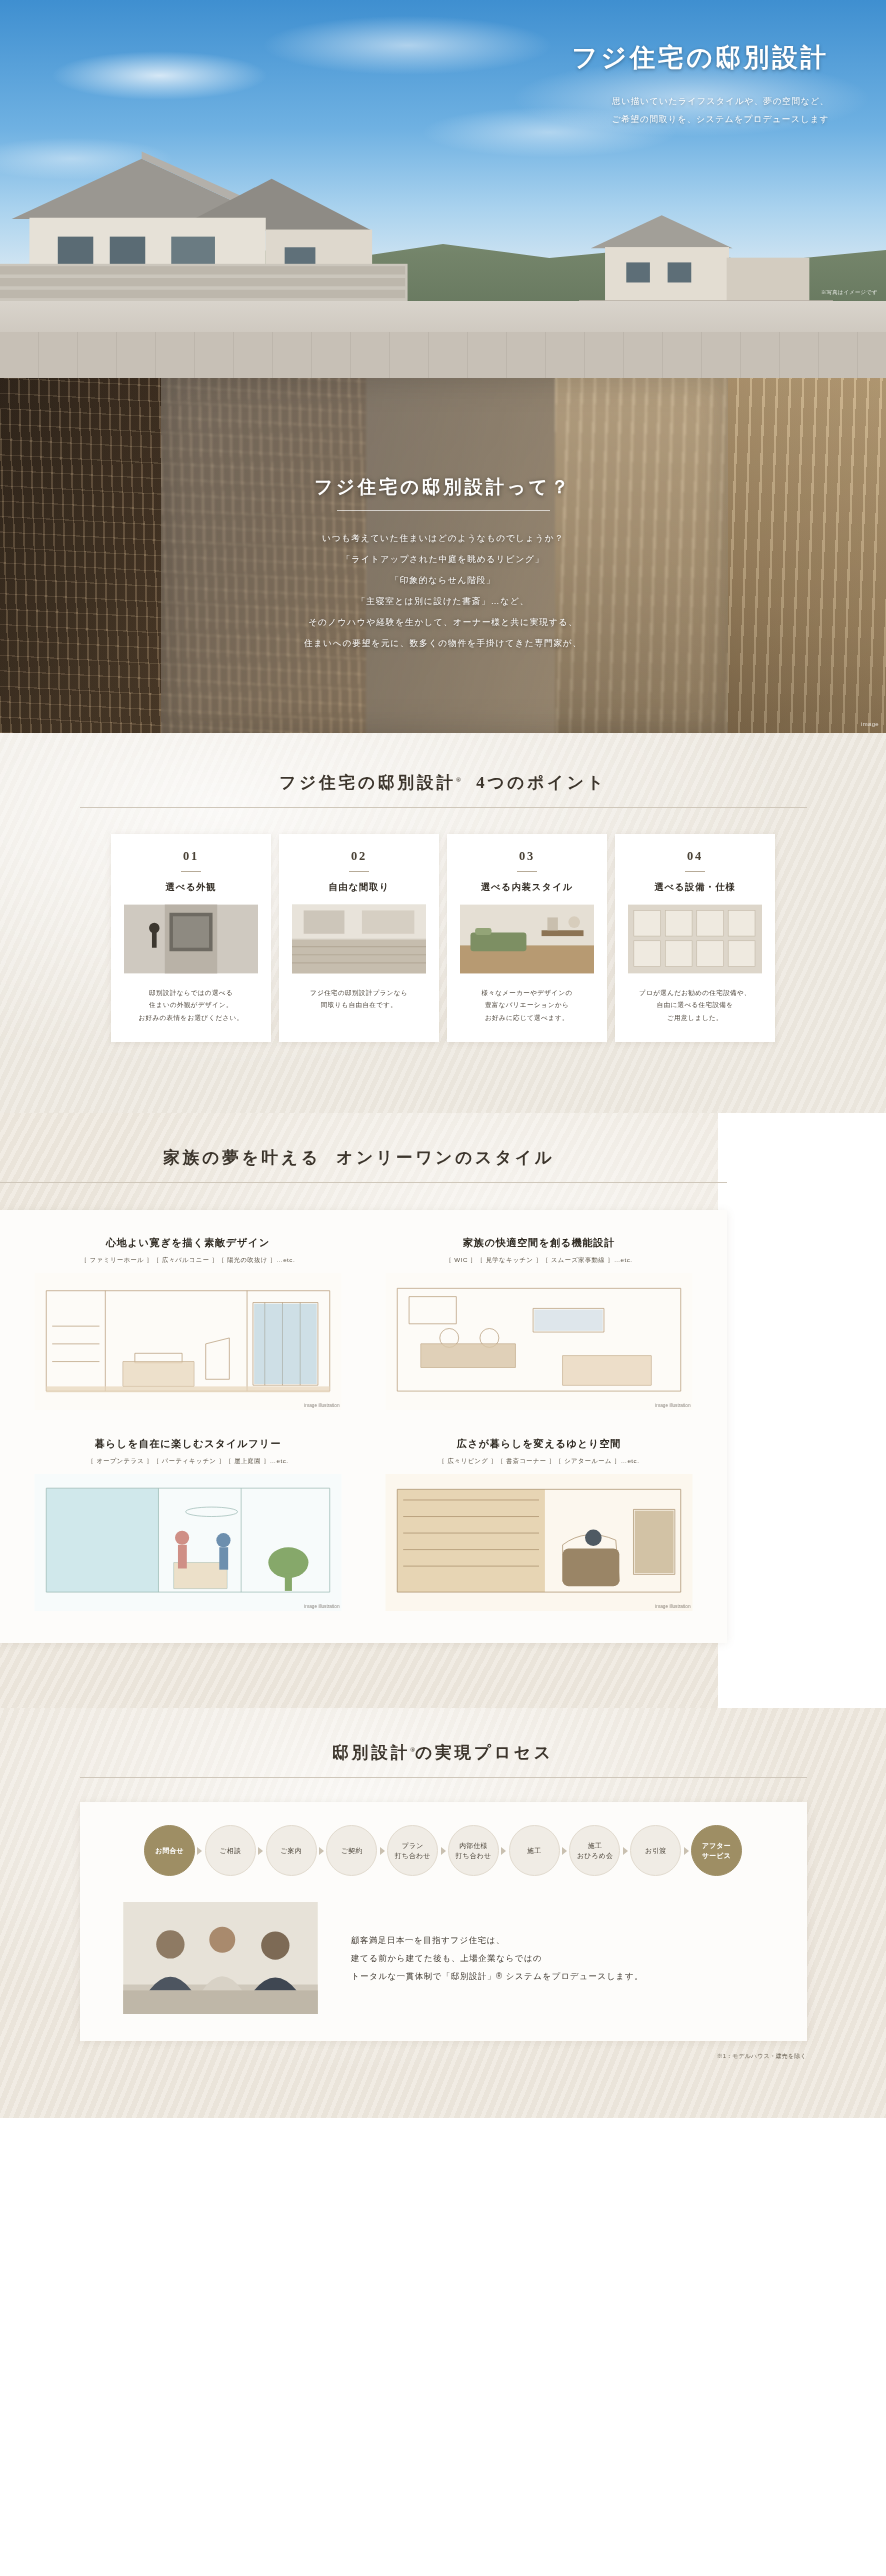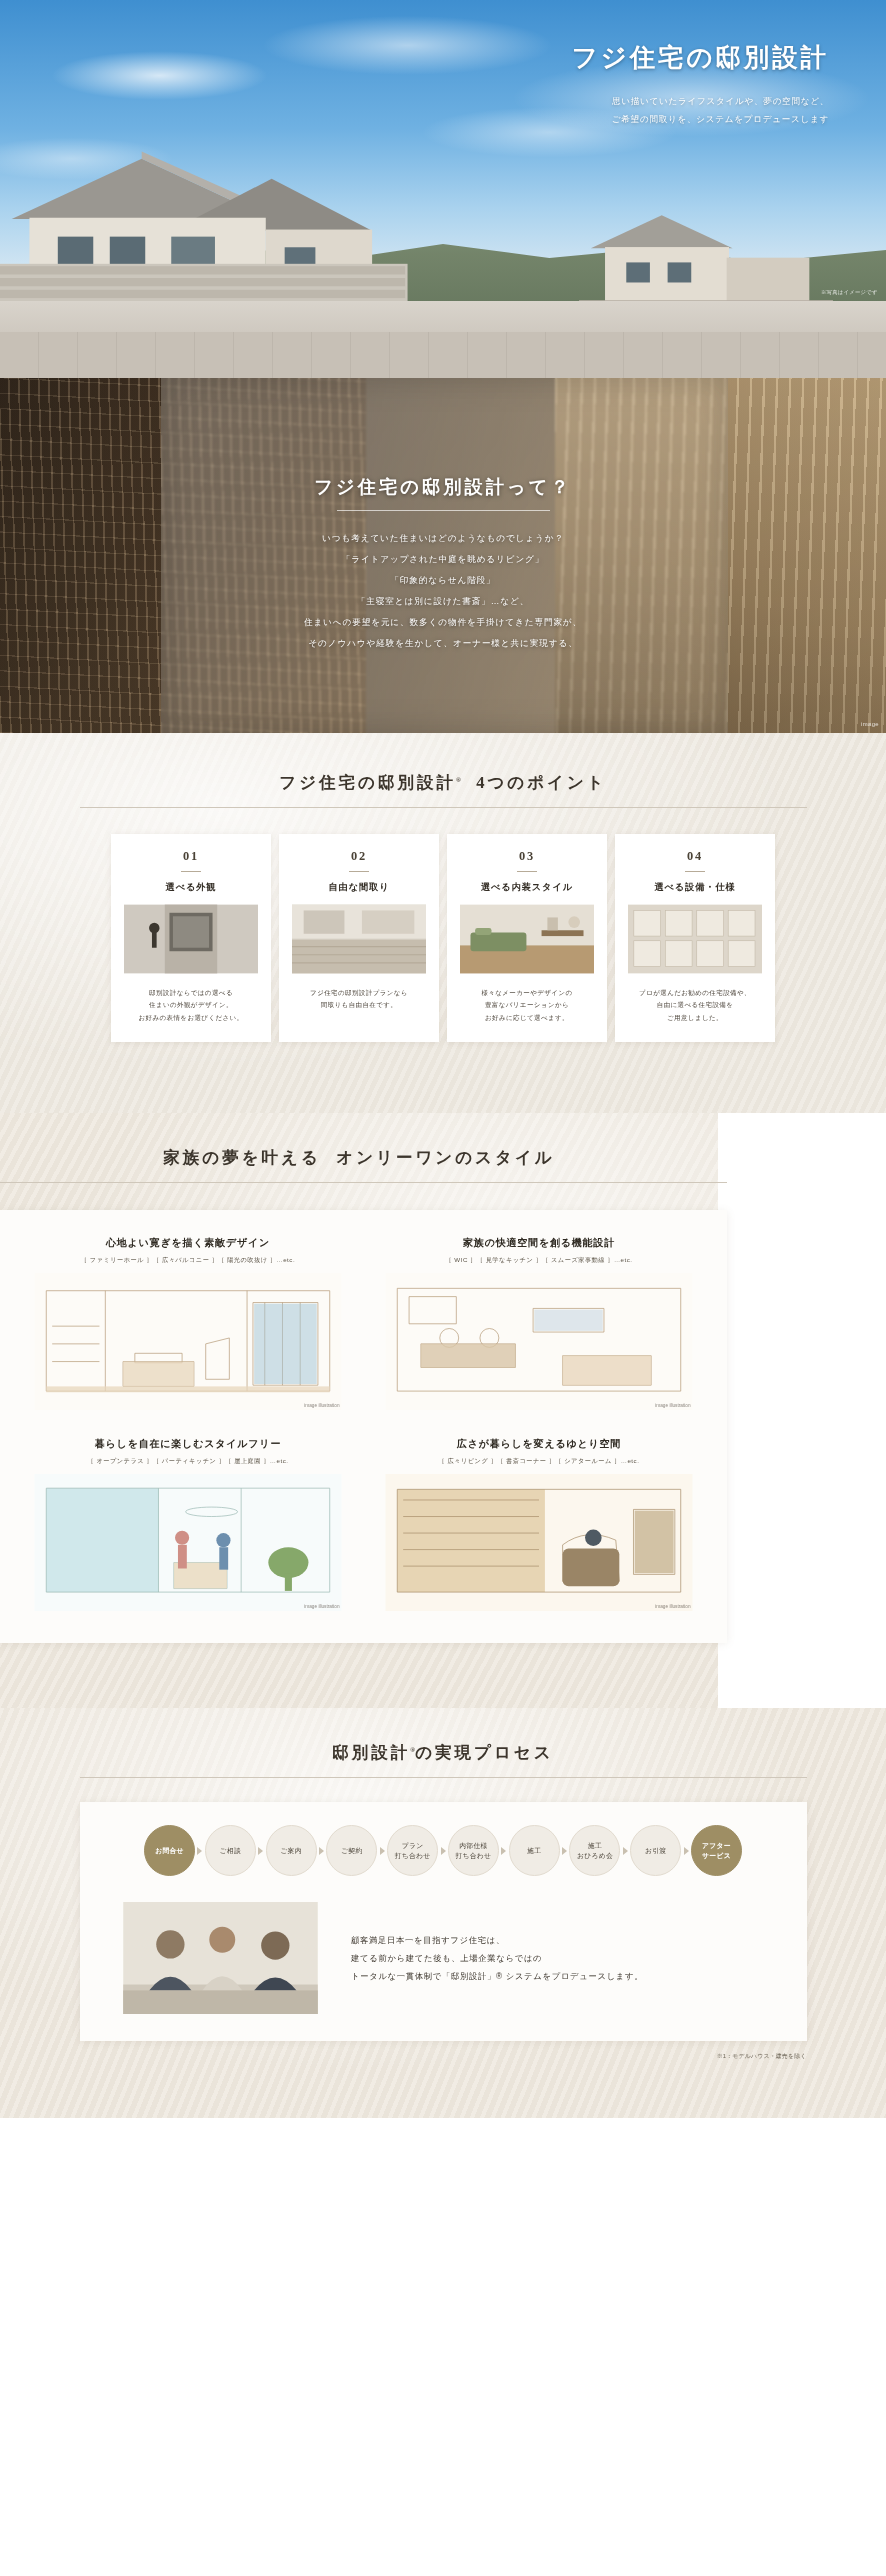--- a/index.html
+++ b/index.html
@@ -277,22 +277,22 @@
   <div class="glass"></div>
 
   <div class="about-inner">
     <div class="about-title">フジ住宅の邸別設計って？</div>
     <div class="about-rule"></div>
     <div class="about-body">
       <p>いつも考えていた住まいはどのようなものでしょうか？</p>
       <p>「ライトアップされた中庭を眺めるリビング」</p>
       <p>「印象的ならせん階段」</p>
       <p>「主寝室とは別に設けた書斎」…など、</p>
+      <p>そのノウハウや経験を生かして、オーナー様と共に実現する、</p>
       <p>住まいへの要望を元に、数多くの物件を手掛けてきた専門家が、</p>
-      <p>そのノウハウや経験を生かして、オーナー様と共に実現する、</p>
     </div>
   </div>
   <div class="img-tag">image</div>
 </section>
 
 <section class="points">
   <h2 class="sec-title">
     <span>フジ住宅の邸別設計</span><span class="tm">®</span><span class="gap"></span><span>4つのポイント</span>
   </h2>
   <div class="title-rule"></div>

